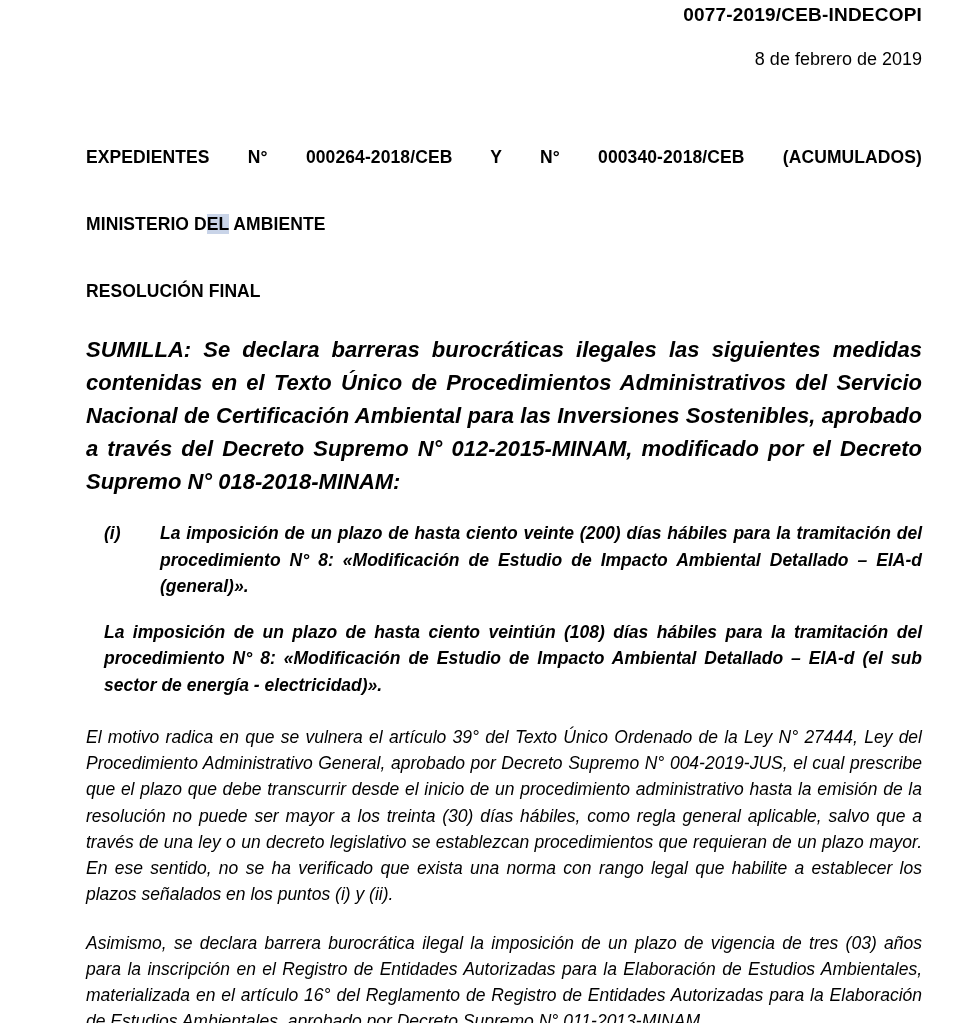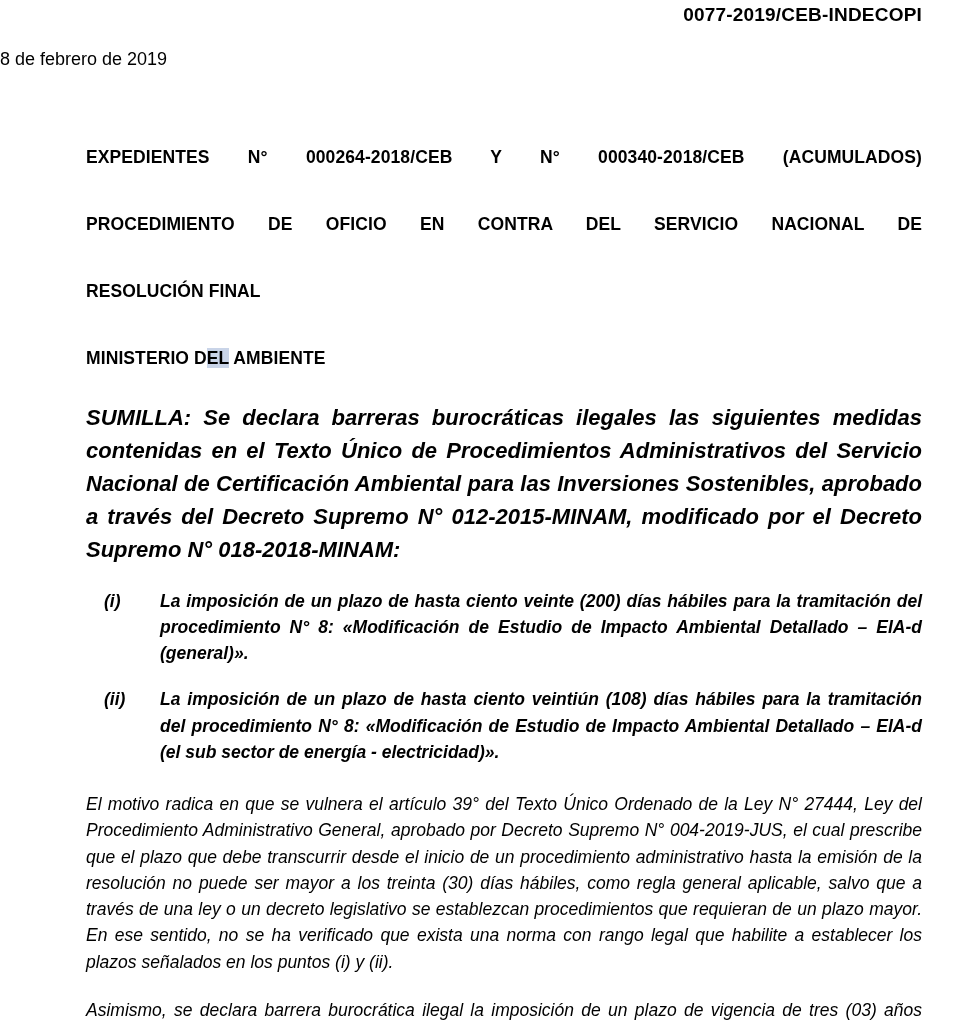--- a/index.html
+++ b/index.html
@@ -25,22 +25,23 @@
   }
   .doc-header {
     text-align: right;
     font-weight: bold;
     font-size: 19px;
     letter-spacing: 0.2px;
     padding-right: 58px;
     padding-top: 4px;
   }
   .doc-date {
+    text-align: right;
     font-size: 18px;
-    padding-right: 26px;
+    padding-right: 58px;
     padding-top: 23px;
   }
   .body-block {
     padding-left: 86px;
     padding-right: 58px;
     padding-top: 32px;
   }
   .expediente {
     font-weight: bold;
     font-size: 17.5px;
@@ -109,36 +110,34 @@
 <div class="page">
 
   <div class="doc-header">0077-2019/CEB-INDECOPI</div>
 
   <div class="doc-date">8 de febrero de 2019</div>
 
   <div class="body-block">
 
     <div class="expediente">
       <span class="ln justified">EXPEDIENTES N° 000264-2018/CEB Y N° 000340-2018/CEB (ACUMULADOS)</span>
-      <span class="ln justified">PROCEDIMIENTO DE OFICIO EN CONTRA DEL SERVICIO NACIONAL DE</span>
+      <span class="ln"><span>MINISTERIO D</span><span class="highlight">EL</span><span> AMBIENTE</span></span>
       <span class="ln">RESOLUCIÓN FINAL</span>
-      <span class="ln"><span>MINISTERIO D</span><span class="highlight">EL</span><span> AMBIENTE</span></span>
     </div>
 
     <div class="sumilla">SUMILLA: Se declara barreras burocráticas ilegales las siguientes medidas contenidas en el Texto Único de Procedimientos Administrativos del Servicio Nacional de Certificación Ambiental para las Inversiones Sostenibles, aprobado a través del Decreto Supremo N° 012-2015-MINAM, modificado por el Decreto Supremo N° 018-2018-MINAM:</div>
 
     <div class="roman-list">
 
       <div class="roman-item">
         <span class="roman-marker">(i)</span>
         <span class="roman-text">La imposición de un plazo de hasta ciento veinte (200) días hábiles para la tramitación del procedimiento N° 8: «Modificación de Estudio de Impacto Ambiental Detallado – EIA-d (general)».</span>
       </div>
 
       <div class="roman-item">
-        <span class="roman-marker">(ii)</span>
         <span class="roman-text">La imposición de un plazo de hasta ciento veintiún (108) días hábiles para la tramitación del procedimiento N° 8: «Modificación de Estudio de Impacto Ambiental Detallado – EIA-d (el sub sector de energía - electricidad)».</span>
       </div>
 
     </div>
 
     <div class="para first">El motivo radica en que se vulnera el artículo 39° del Texto Único Ordenado de la Ley N° 27444, Ley del Procedimiento Administrativo General, aprobado por Decreto Supremo N° 004-2019-JUS, el cual prescribe que el plazo que debe transcurrir desde el inicio de un procedimiento administrativo hasta la emisión de la resolución no puede ser mayor a los treinta (30) días hábiles, como regla general aplicable, salvo que a través de una ley o un decreto legislativo se establezcan procedimientos que requieran de un plazo mayor. En ese sentido, no se ha verificado que exista una norma con rango legal que habilite a establecer los plazos señalados en los puntos (i) y (ii).</div>
 
     <div class="para">Asimismo, se declara barrera burocrática ilegal la imposición de un plazo de vigencia de tres (03) años para la inscripción en el Registro de Entidades Autorizadas para la Elaboración de Estudios Ambientales, materializada en el artículo 16° del Reglamento de Registro de Entidades Autorizadas para la Elaboración de Estudios Ambientales, aprobado por Decreto Supremo N° 011-2013-MINAM.</div>
 
   </div>

